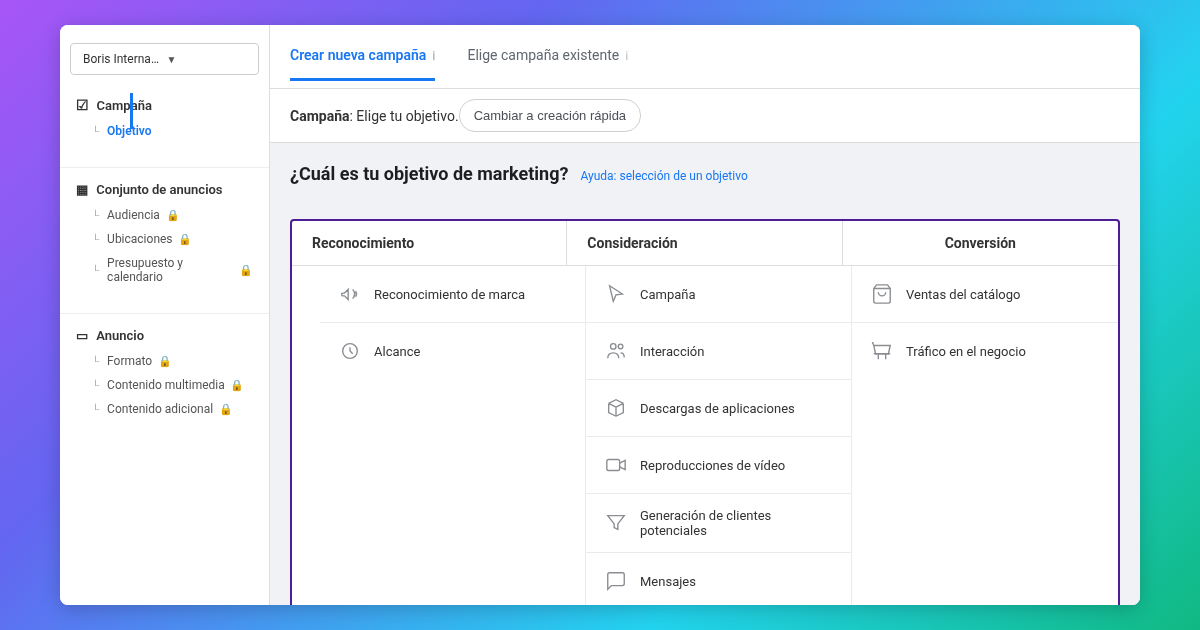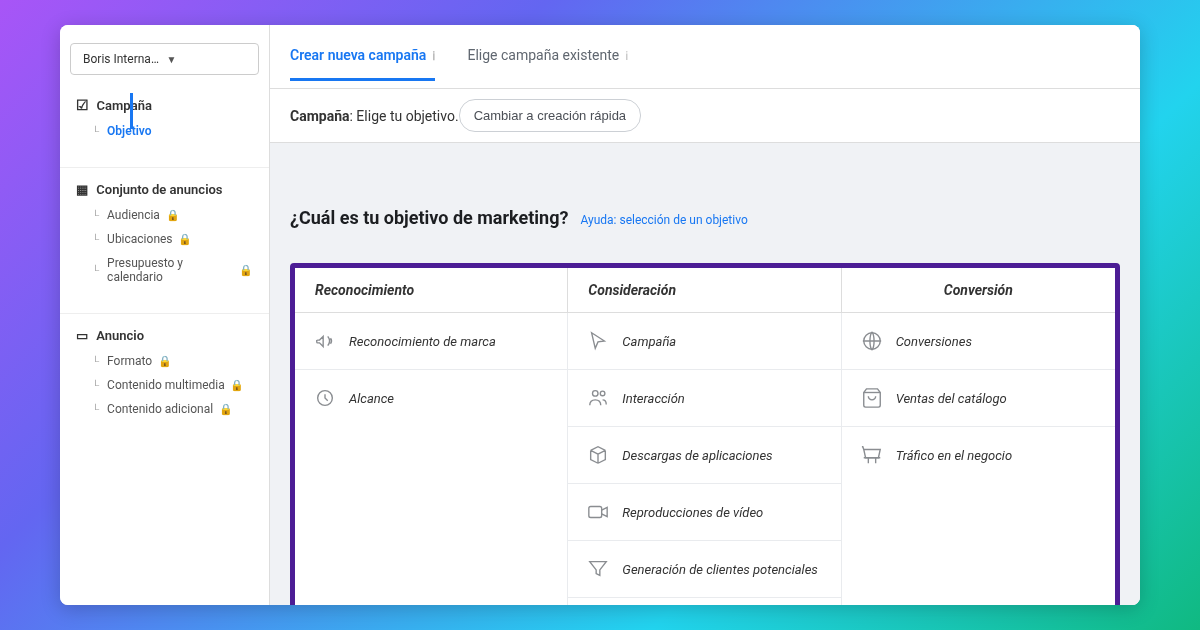--- a/index.html
+++ b/index.html
@@ -137,51 +137,50 @@
       padding: 20px 20px 10px;
       flex: 1;
       overflow-y: auto;
       background: #f0f2f5;
     }
     .objective-title {
       font-size: 18px;
       font-weight: 700;
       color: #1c1e21;
       margin-bottom: 4px;
-      margin-top: 44px;
     }
     .objective-help {
       font-size: 12px;
       color: #8a8d91;
       margin-bottom: 20px;
     }
     
     .objectives-table {
       background: #fff;
-      border: 5px solid #4c1d95;
+      border: 2px solid #4c1d95;
       border-radius: 4px;
       overflow: hidden;
-      font-style: italic;
     }
     .table-header {
       display: grid;
       grid-template-columns: 1fr 1fr 1fr;
       border-bottom: 1px solid #ddd;
     }
     .table-header-cell {
       padding: 14px 20px;
       font-size: 14px;
       font-weight: 700;
       color: #333;
       border-right: 1px solid #ddd;
     }
     .table-header-cell:last-child { border-right: none; text-align: center; }
     .table-body {
       display: grid;
       grid-template-columns: 1fr 1fr 1fr;
+      padding-left: 28px;
     }
     .table-col { border-right: 1px solid #e9ebee; }
     .table-col:last-child { border-right: none; }
     .table-row-item {
       display: flex;
       align-items: center;
       padding: 14px 16px;
       gap: 10px;
       border-bottom: 1px solid #e9ebee;
       cursor: pointer;
@@ -386,29 +385,20 @@
                 </svg>
               </div>
               <span>Mensajes</span>
             </div>
           </div>
 
           <div class="table-col">
             <div class="table-row-item">
               <div class="obj-icon">
                 <svg width="22" height="22" viewBox="0 0 24 24" fill="none" stroke="#8a8d91" stroke-width="1.5">
-                  <circle cx="12" cy="12" r="9"></circle>
-                  <path d="M2 12h20M12 2c-3 4-3 16 0 20M12 2c3 4 3 16 0 20"></path>
-                </svg>
-              </div>
-              <span>Conversiones</span>
-            </div>
-            <div class="table-row-item">
-              <div class="obj-icon">
-                <svg width="22" height="22" viewBox="0 0 24 24" fill="none" stroke="#8a8d91" stroke-width="1.5">
                   <path d="M6 2L3 6v14a2 2 0 002 2h14a2 2 0 002-2V6l-3-4z"></path>
                   <line x1="3" y1="6" x2="21" y2="6"></line>
                   <path d="M16 10a4 4 0 01-8 0"></path>
                 </svg>
               </div>
               <span>Ventas del catálogo</span>
             </div>
             <div class="table-row-item">
               <div class="obj-icon">
                 <svg width="22" height="22" viewBox="0 0 24 24" fill="none" stroke="#8a8d91" stroke-width="1.5">

